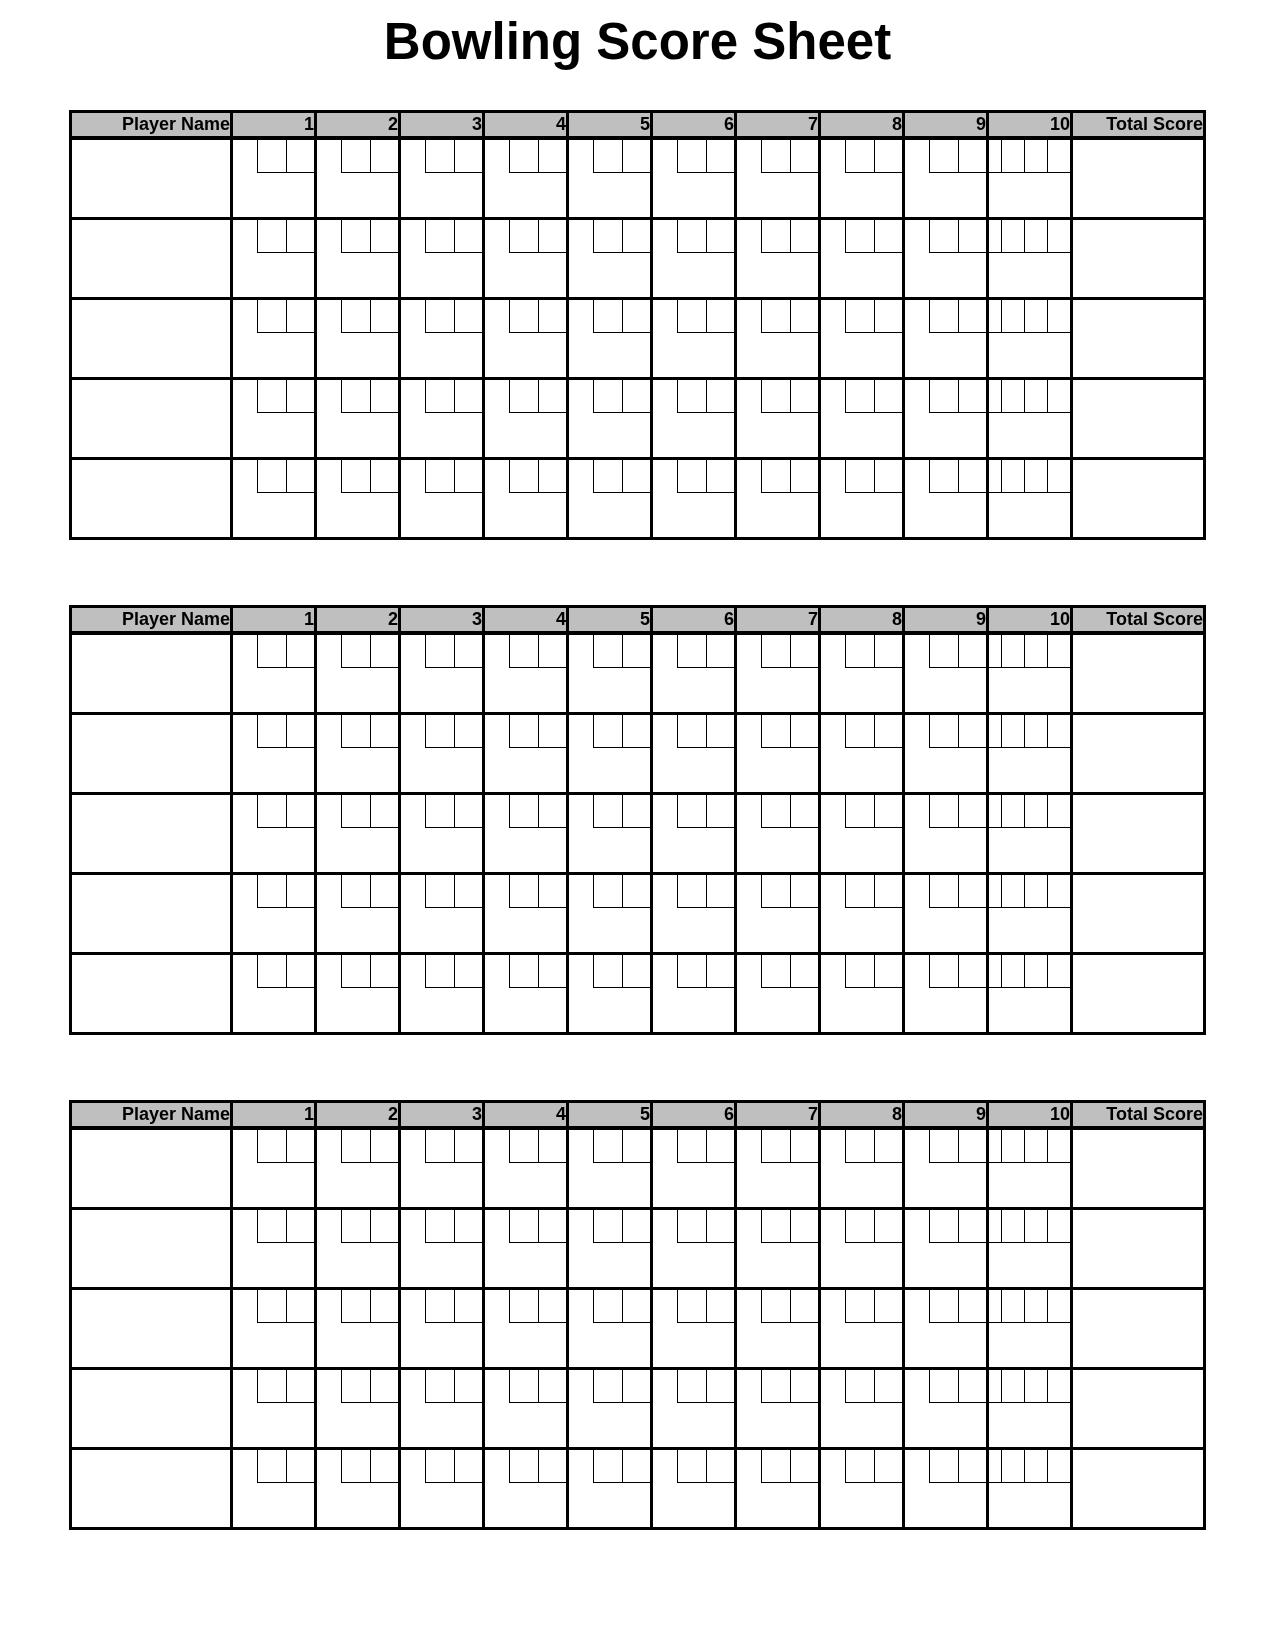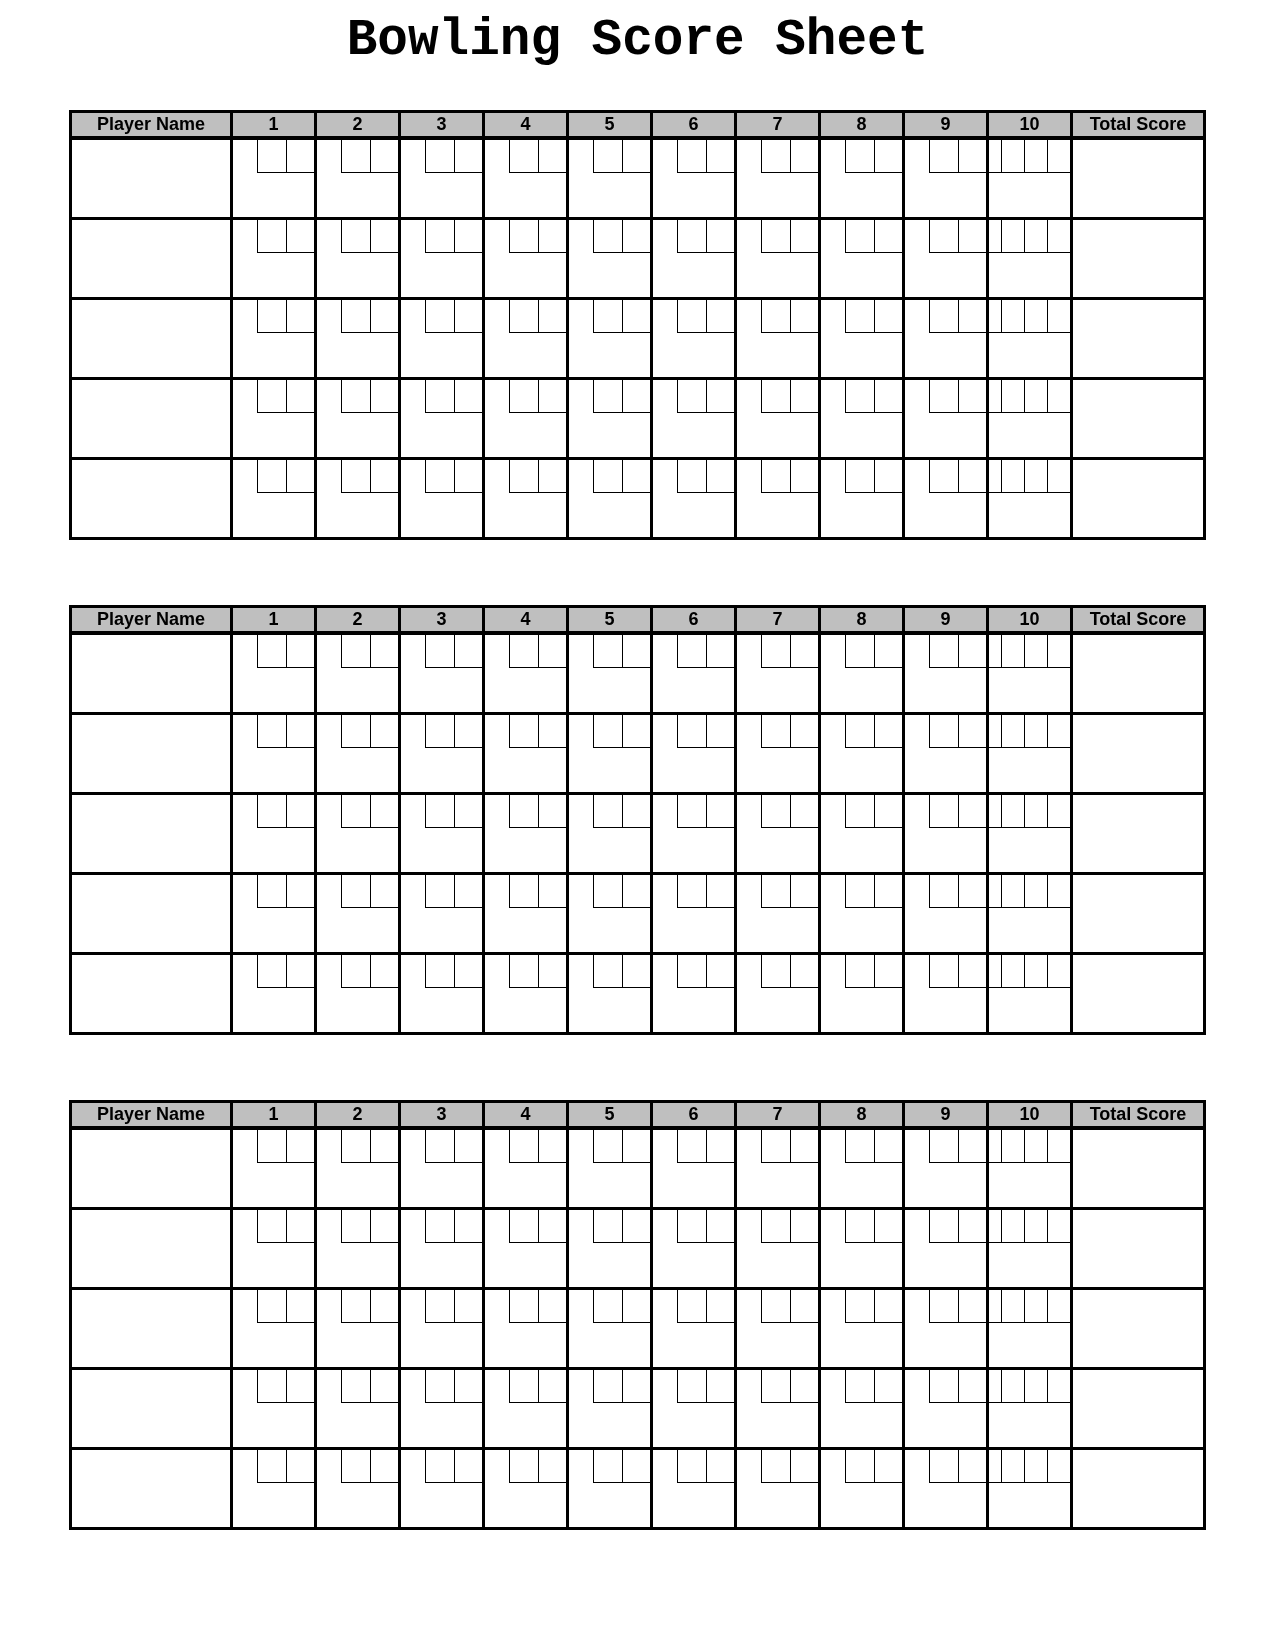--- a/index.html
+++ b/index.html
@@ -9,41 +9,41 @@
   }
   html,body{margin:0;padding:0;}
   body{
     width:1275px;height:1650px;position:relative;
     background:var(--page-bg);
     font-family:"Liberation Sans",sans-serif;
   }
   .title{
     position:absolute;top:12px;left:0;width:1275px;margin:0;
     text-align:center;
-    font-family:Liberation Mono, monospace;
+    font-family:Liberation Sans, sans-serif;
     font-weight:bold;font-size:51px;color:#000;
     letter-spacing:0px;
   }
   #tables-root{position:absolute;top:0;left:0;width:1275px;height:1650px;}
   table.score-table{
     position:absolute;left:69px;
     border-collapse:collapse;table-layout:fixed;
     background:#fff;
     border:3px solid var(--line);
   }
   .col-name{width:161px;}
   .col-frame{width:84px;}
   .col-total{width:133px;}
   th{
     background:var(--header-fill);
     height:23px;
     border:3px solid var(--line);
     border-bottom:4px solid var(--line);
     font-size:18px;font-weight:bold;color:#000;
-    text-align:center;vertical-align:middle;
+    text-align:right;vertical-align:middle;
     padding:0;overflow:hidden;white-space:nowrap;
   }
   td{
     border:3px solid var(--line);
     height:77px;padding:0;position:relative;
     background:#fff;
   }
   
   .strip{
     position:absolute;top:0;right:0;width:57px;height:33px;

